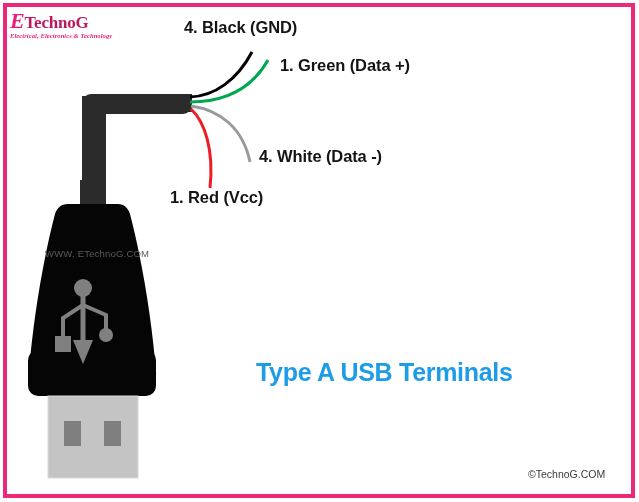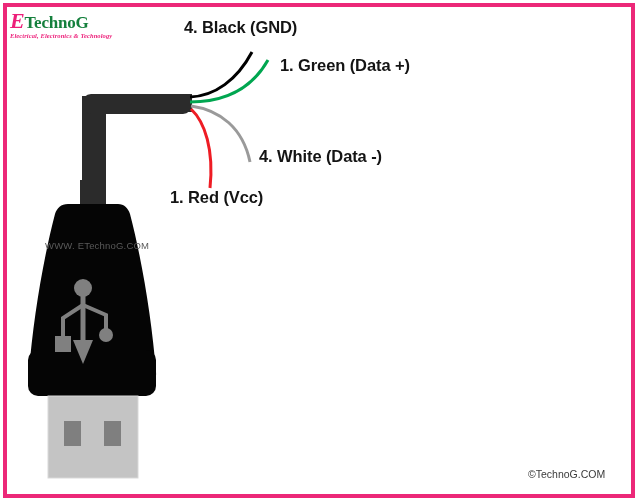--- a/index.html
+++ b/index.html
@@ -44,21 +44,21 @@
     letter-spacing: -0.2px;
   }
   #brand-e {
     color: #ed1e79;
     font-style: italic;
     font-size: 22px;
     font-family: "Liberation Serif", serif;
     font-weight: bold;
   }
   #brand-rest {
-    color: #15803d;
+    color: #be185d;
   }
   #brand-tagline {
     font-family: "Liberation Serif", serif;
     font-style: italic;
     font-weight: bold;
     font-size: 6.5px;
     color: #ed1e79;
     letter-spacing: 0.1px;
     margin-top: 1px;
     white-space: nowrap;
@@ -100,21 +100,21 @@
     font-family: "Liberation Sans", sans-serif;
     font-size: 10.5px;
     color: #3a3a3a;
     white-space: nowrap;
   }
 
   
   #watermark {
     position: absolute;
     left: 45px;
-    top: 240px;
+    top: 248px;
     font-family: "Liberation Sans", sans-serif;
     font-size: 9.5px;
     color: #5a5a5a;
     white-space: nowrap;
     letter-spacing: 0.2px;
   }
 
   
   #artwork {
     position: absolute;
@@ -183,16 +183,17 @@
     <div id="brand-tagline">Electrical, Electronics &amp; Technology</div>
   </div>
 
   <div class="wire-label" id="label-black">4. Black (GND)</div>
   <div class="wire-label" id="label-green">1. Green (Data +)</div>
   <div class="wire-label" id="label-white">4. White (Data -)</div>
   <div class="wire-label" id="label-red">1. Red (Vcc)</div>
 
   <div id="watermark">WWW. ETechnoG.COM</div>
 
+  <div id="main-title">Type A USB Terminals</div>
 
   <div id="copyright">©TechnoG.COM</div>
 
 </div>
 
 </body></html>

